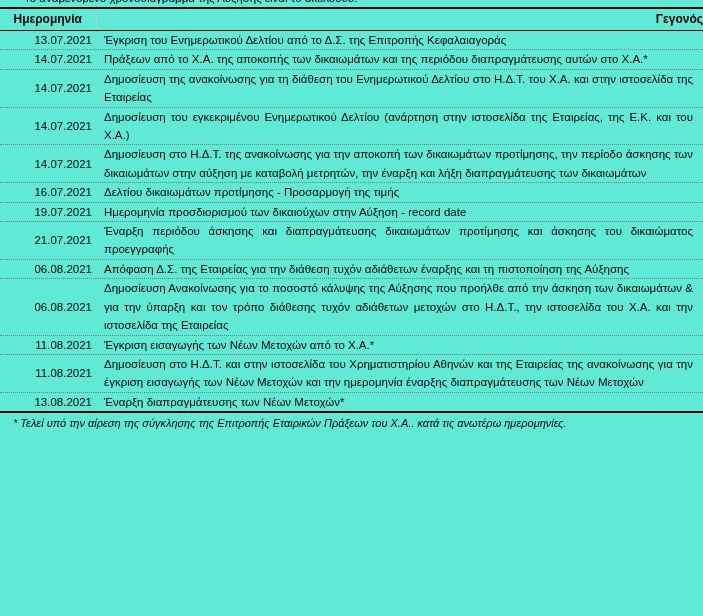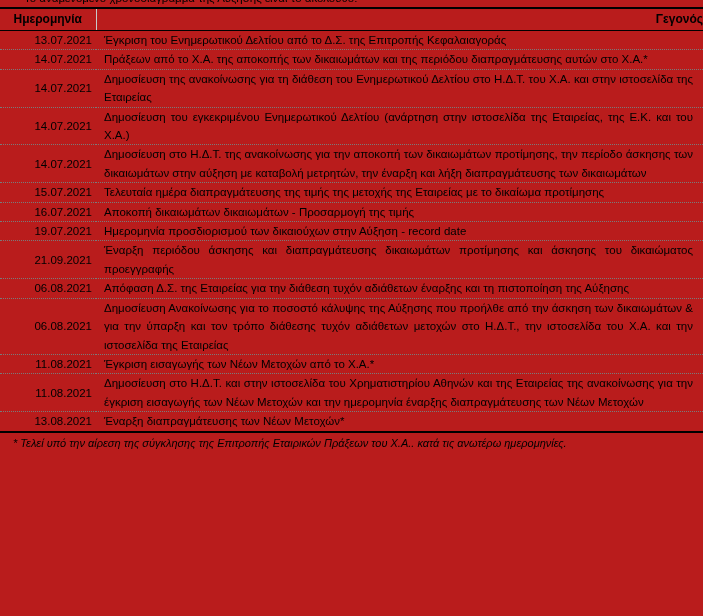--- a/index.html
+++ b/index.html
@@ -7,21 +7,21 @@
     margin: 0; padding: 0;
     background: #ffffff;
     font-family: "Liberation Sans", "DejaVu Sans", sans-serif;
     color: #000000;
   }
   .doc {
     position: relative;
     width: 703px;
     height: 616px;
     overflow: hidden;
-    background: #b91c1c;
+    background: #5eead4;
   }
   
   .clip-line {
     height: 7px;
     overflow: hidden;
     position: relative;
   }
   .clip-line span {
     position: absolute;
     top: -9px;
@@ -103,33 +103,29 @@
       </tr>
       <tr>
         <td class="date">14.07.2021</td>
         <td class="event">Δημοσίευση του εγκεκριμένου Ενημερωτικού Δελτίου (ανάρτηση στην ιστοσελίδα της Εταιρείας, της Ε.Κ. και του Χ.Α.)</td>
       </tr>
       <tr>
         <td class="date">14.07.2021</td>
         <td class="event">Δημοσίευση στο Η.Δ.Τ. της ανακοίνωσης για την αποκοπή των δικαιωμάτων προτίμησης, την περίοδο άσκησης των δικαιωμάτων στην αύξηση με καταβολή μετρητών, την έναρξη και λήξη διαπραγμάτευσης των δικαιωμάτων</td>
       </tr>
       <tr>
-        <td class="date">15.07.2021</td>
-        <td class="event">Τελευταία ημέρα διαπραγμάτευσης της τιμής της μετοχής της Εταιρείας με το δικαίωμα προτίμησης</td>
-      </tr>
-      <tr>
         <td class="date">16.07.2021</td>
-        <td class="event">Αποκοπή δικαιωμάτων δικαιωμάτων - Προσαρμογή της τιμής</td>
+        <td class="event">Δελτίου δικαιωμάτων προτίμησης - Προσαρμογή της τιμής</td>
       </tr>
       <tr>
         <td class="date">19.07.2021</td>
         <td class="event">Ημερομηνία προσδιορισμού των δικαιούχων στην Αύξηση - record date</td>
       </tr>
       <tr>
-        <td class="date">21.09.2021</td>
+        <td class="date">21.07.2021</td>
         <td class="event">Έναρξη περιόδου άσκησης και διαπραγμάτευσης δικαιωμάτων προτίμησης και άσκησης του δικαιώματος προεγγραφής</td>
       </tr>
       <tr>
         <td class="date">06.08.2021</td>
         <td class="event">Απόφαση Δ.Σ. της Εταιρείας για την διάθεση τυχόν αδιάθετων έναρξης και τη πιστοποίηση της Αύξησης</td>
       </tr>
       <tr>
         <td class="date">06.08.2021</td>
         <td class="event">Δημοσίευση Ανακοίνωσης για το ποσοστό κάλυψης της Αύξησης που προήλθε από την άσκηση των δικαιωμάτων &amp; για την ύπαρξη και τον τρόπο διάθεσης τυχόν αδιάθετων μετοχών στο Η.Δ.Τ., την ιστοσελίδα του Χ.Α. και την ιστοσελίδα της Εταιρείας</td>
       </tr>

